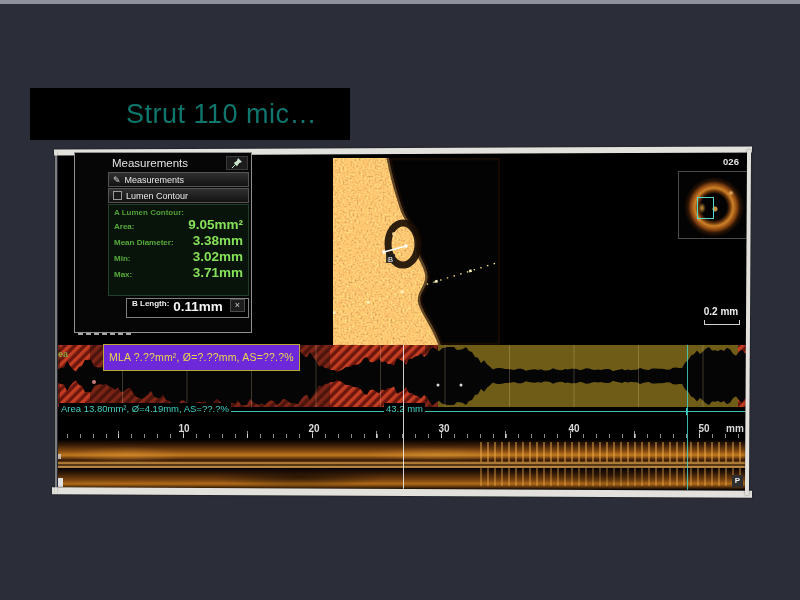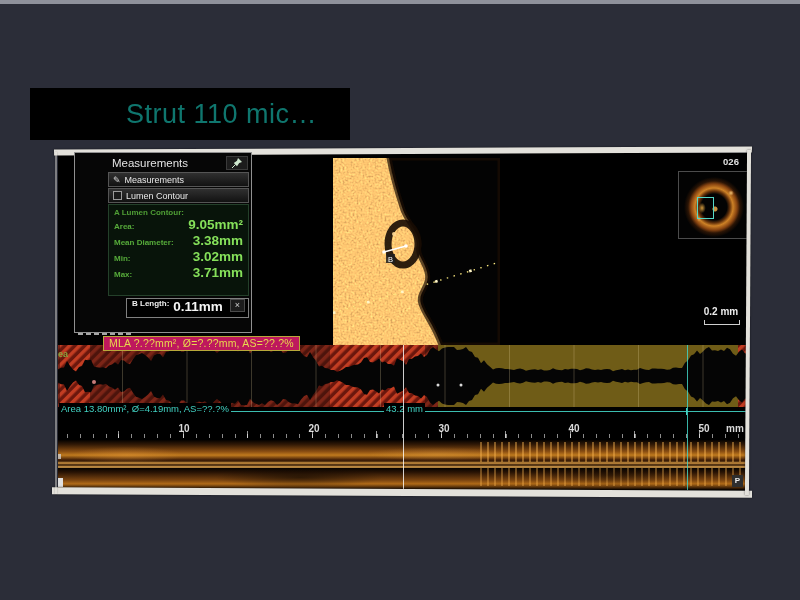--- a/index.html
+++ b/index.html
@@ -31,21 +31,21 @@
   #thumb-roi{left:18px;top:25px;width:15px;height:20px;border:1px solid #55d8c8;}
   #frame-num{left:656px;top:3px;width:34px;text-align:center;font-size:9.5px;font-weight:bold;color:#e0e0e0;}
   #scale-label{left:640px;top:153px;width:46px;text-align:center;font-size:10px;font-weight:bold;color:#ececec;}
   #scale-bracket{left:646px;top:167px;width:34px;height:4px;border-left:1px solid #cfcfcf;
     border-right:1px solid #cfcfcf;border-bottom:1px solid #cfcfcf;}
   #clip-dashes{left:20px;top:178px;width:56px;height:4px;opacity:.8;
     background:repeating-linear-gradient(90deg,#cfcfcf 0 5px,rgba(0,0,0,0) 5px 8px);}
 
   
   #area-clip{left:-10px;top:196px;font-size:9px;color:#8aa33c;font-weight:bold;}
-  #mla{left:45px;top:183px;height:13px;line-height:13px;padding:0 5px;background:#be185d;
+  #mla{left:45px;top:191px;height:13px;line-height:13px;padding:6px 5px;background:#6d28d9;
     border:1px solid #b8a83a;color:#e8d84e;font-size:10.5px;letter-spacing:.2px;white-space:nowrap;}
   #cyan-hline{left:2px;top:258px;width:686px;height:1px;background:#41d2c3;opacity:.9;}
   .cyan-tick{width:1px;height:7px;top:255px;background:#41d2c3;}
   .anno{top:250px;font-size:9.5px;color:#41d2c3;background:#000;padding:0 2px;line-height:12px;white-space:nowrap;}
   .rlabel{top:270px;width:24px;text-align:center;font-size:10px;font-weight:bold;color:#dadada;}
   #runit{left:668px;top:270px;font-size:10px;font-weight:bold;color:#dadada;}
   #runit-left{left:1px;top:284px;font-size:10px;font-weight:bold;color:#dadada;}
   #ticks-minor{left:-4px;top:281px;width:694px;height:4px;
     background:repeating-linear-gradient(90deg,rgba(255,255,255,.55) 0 1px,rgba(0,0,0,0) 1px 12.9px);}
   #ticks-major{left:-4px;top:278px;width:694px;height:7px;

